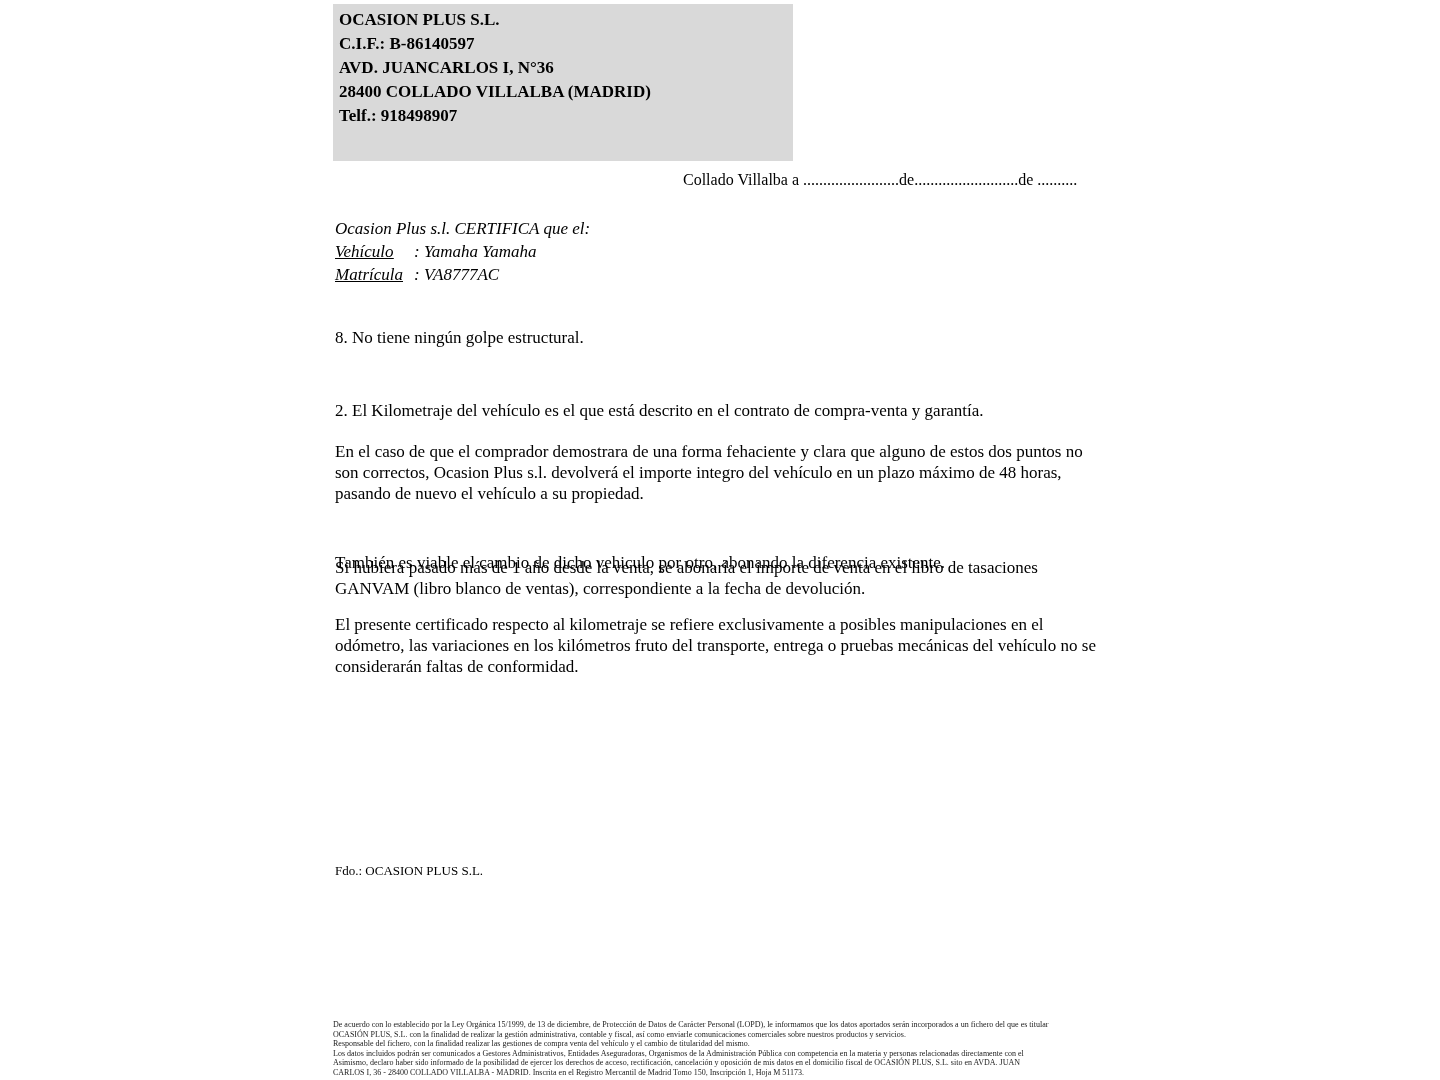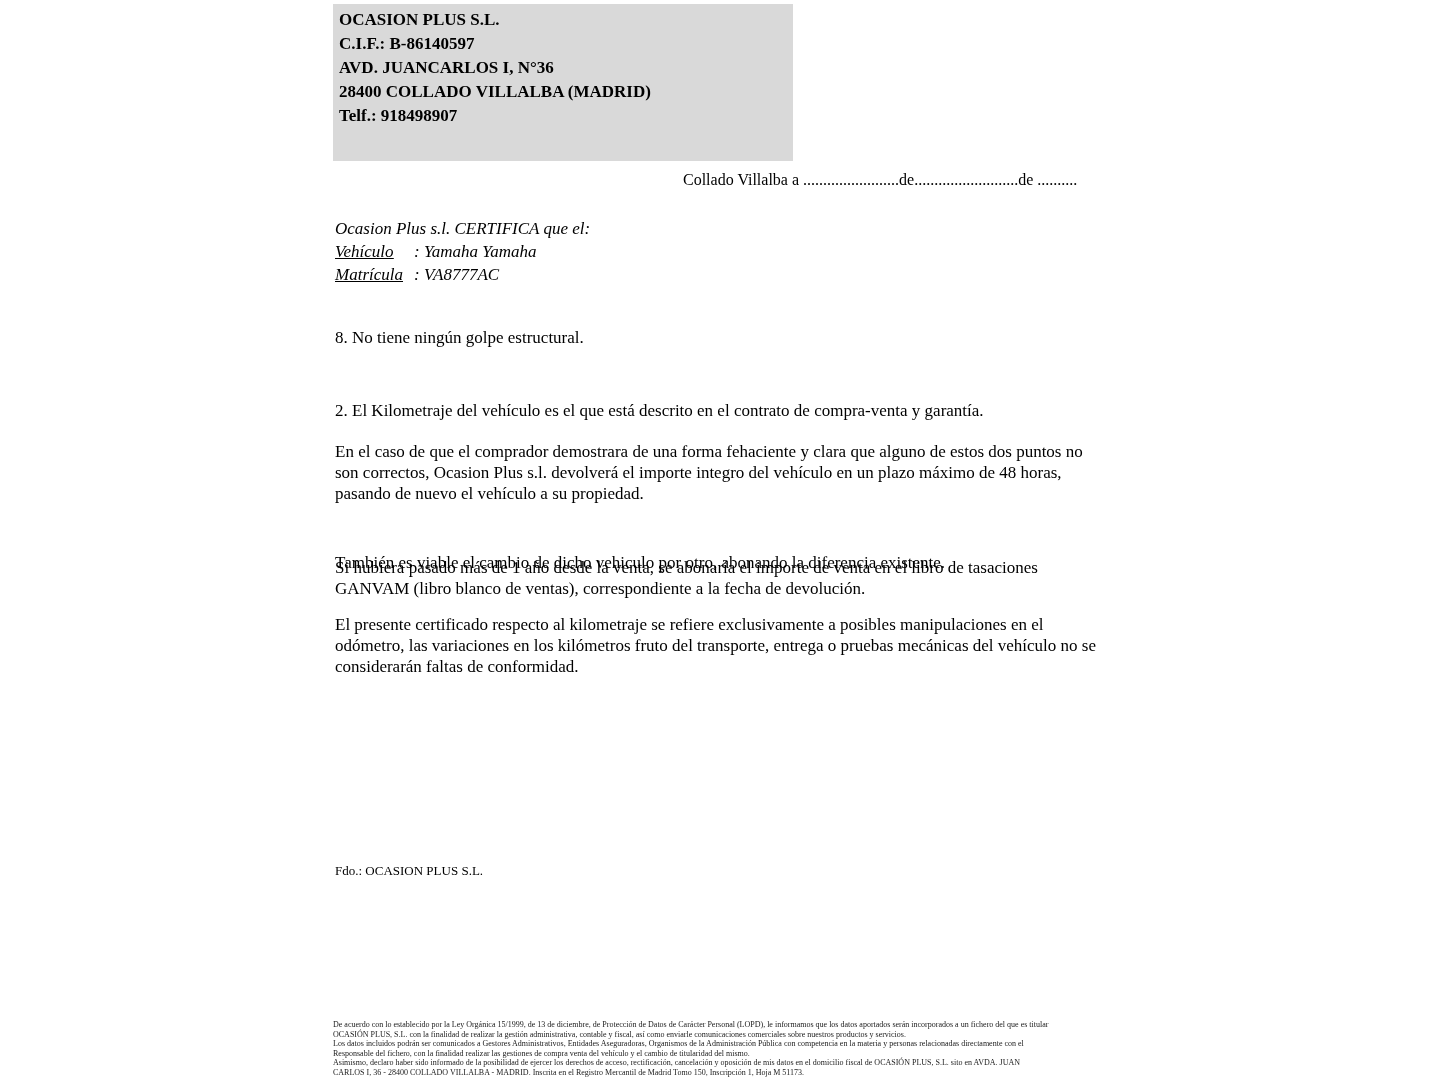--- a/index.html
+++ b/index.html
@@ -122,19 +122,19 @@
   <div class="para para-1">En el caso de que el comprador demostrara de una forma fehaciente y clara que alguno de estos dos puntos no son correctos, Ocasion Plus s.l. devolverá el importe integro del vehículo en un plazo máximo de 48 horas, pasando de nuevo el vehículo a su propiedad.</div>
   <div class="para para-2">También es viable el cambio de dicho vehiculo por otro, abonando la diferencia existente.</div>
   <div class="para para-3">Si hubiera pasado más de 1 año desde la venta, se abonaría el importe de venta en el libro de tasaciones GANVAM (libro blanco de ventas), correspondiente a la fecha de devolución.</div>
   <div class="para para-4">El presente certificado respecto al kilometraje se refiere exclusivamente a posibles manipulaciones en el odómetro, las variaciones en los kilómetros fruto del transporte, entrega o pruebas mecánicas del vehículo no se considerarán faltas de conformidad.</div>
 
   <div class="signature">Fdo.: OCASION PLUS S.L.</div>
 
   <div class="legal">
     <div>De acuerdo con lo establecido por la Ley Orgánica 15/1999, de 13 de diciembre, de Protección de Datos de Carácter Personal (LOPD), le informamos que los datos aportados serán incorporados a un fichero del que es titular</div>
     <div>OCASIÓN PLUS, S.L. con la finalidad de realizar la gestión administrativa, contable y fiscal, así como enviarle comunicaciones comerciales sobre nuestros productos y servicios.</div>
+    <div>Responsable del fichero, con la finalidad realizar las gestiones de compra venta del vehículo y el cambio de titularidad del mismo.</div>
     <div>Los datos incluidos podrán ser comunicados a Gestores Administrativos, Entidades Aseguradoras, Organismos de la Administración Pública con competencia en la materia y personas relacionadas directamente con el</div>
-    <div>Responsable del fichero, con la finalidad realizar las gestiones de compra venta del vehículo y el cambio de titularidad del mismo.</div>
     <div>Asimismo, declaro haber sido informado de la posibilidad de ejercer los derechos de acceso, rectificación, cancelación y oposición de mis datos en el domicilio fiscal de OCASIÓN PLUS, S.L. sito en AVDA. JUAN</div>
     <div>CARLOS I, 36 - 28400 COLLADO VILLALBA - MADRID. Inscrita en el Registro Mercantil de Madrid Tomo 150, Inscripción 1, Hoja M 51173.</div>
   </div>
 
 </div>
 
 </body></html>

